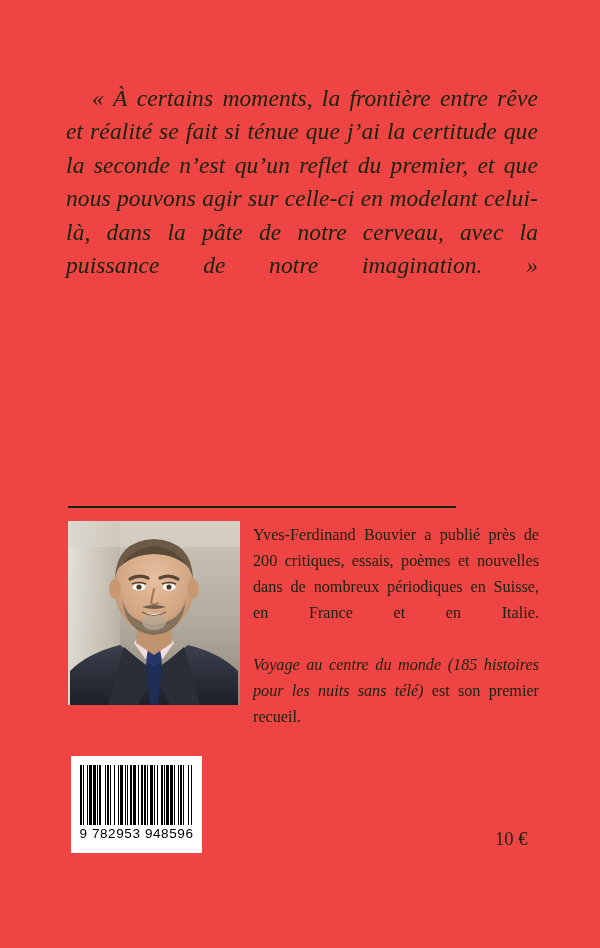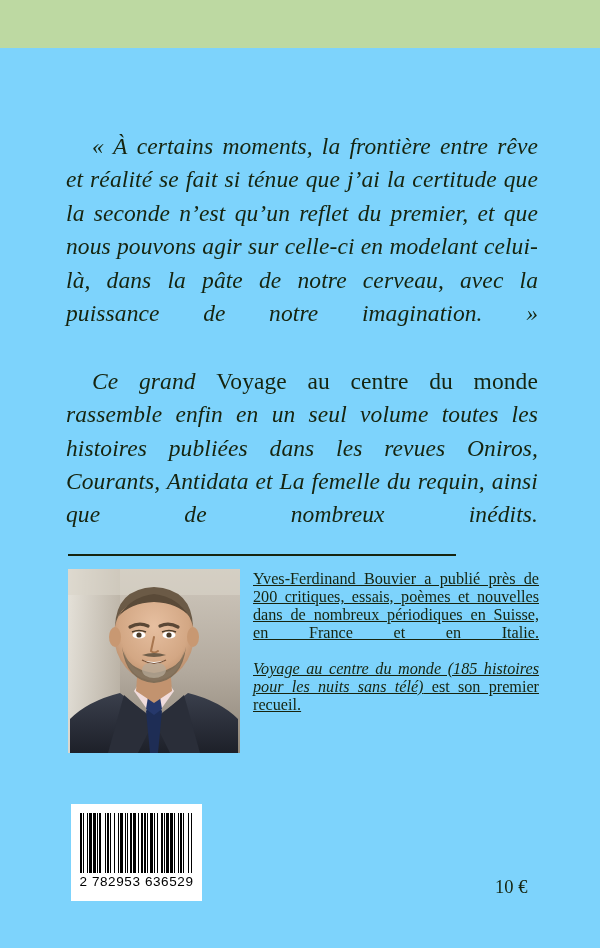--- a/index.html
+++ b/index.html
@@ -12,22 +12,21 @@
     background: #bdd9a2;
     font-family: "Liberation Serif", "DejaVu Serif", serif;
     color: #16240f;
     overflow: hidden;
     position: relative;
   }
 
   .cover {
     position: absolute;
     inset: 0;
-    background: #7dd3fc;
-    margin-top: 48px;
+    background: #ef4444;
   }
 
   
   .blurb {
     position: absolute;
     left: 66px;
     top: 82px;
     width: 472px;
   }
   .blurb p {
@@ -82,25 +81,24 @@
   
   .bio {
     position: absolute;
     left: 253px;
     top: 522px;
     width: 286px;
   }
   .bio p {
     margin: 0;
     font-size: 16.2px;
-    line-height: 18px;
+    line-height: 26px;
     text-align: justify;
     text-indent: 0;
     color: #16240f;
-    text-decoration: underline;
   }
   .bio p::after {
     content: "";
     display: inline-block;
     width: 100%;
   }
   .bio .italic {
     font-style: italic;
   }
 
@@ -157,21 +155,20 @@
     white-space: nowrap;
   }
 </style>
 </head>
 <body>
 
 <div class="cover">
 
   <div class="blurb">
     <p class="para-one">« À certains moments, la frontière entre rêve et réalité se fait si ténue que j’ai la certitude que la seconde n’est qu’un reflet du premier, et que nous pouvons agir sur celle-ci en modelant celui-là, dans la pâte de notre cerveau, avec la puissance de notre imagination. »</p>
-    <p class="para-two"><span>Ce grand </span><span class="roman">Voyage au centre du monde</span><span> rassemble enfin en un seul volume toutes les histoires publiées dans les revues Oniros, Courants, Antidata et La femelle du requin, ainsi que de nombreux inédits.</span></p>
   </div>
 
   <div class="divider"></div>
 
   <div class="author-photo">
     <svg viewBox="0 0 172 184" xmlns="http://www.w3.org/2000/svg">
       <defs>
         <linearGradient id="wall" x1="0" y1="0" x2="0" y2="1">
           <stop offset="0%" stop-color="#cfc8bd"></stop>
           <stop offset="55%" stop-color="#b3aa9e"></stop>
@@ -308,18 +305,18 @@
         <div class="bar space" style="flex: 1 0 0px;"></div>
         <div class="bar tall" style="flex: 2 0 0px;"></div>
         <div class="bar space" style="flex: 1 0 0px;"></div>
         <div class="bar tall" style="flex: 1 0 0px;"></div>
         <div class="bar space" style="flex: 3 0 0px;"></div>
         <div class="bar tall" style="flex: 1 0 0px;"></div>
         <div class="bar space" style="flex: 2 0 0px;"></div>
         <div class="bar tall" style="flex: 1 0 0px;"></div>
         <div class="bar space" style="flex: 1 0 0px;"></div>
       </div>
-    <div class="barcode-digits">2 782953 636529</div>
+    <div class="barcode-digits">9 782953 948596</div>
   </div>
 
   <div class="price">10 €</div>
 
 </div>
 
 </body></html>

